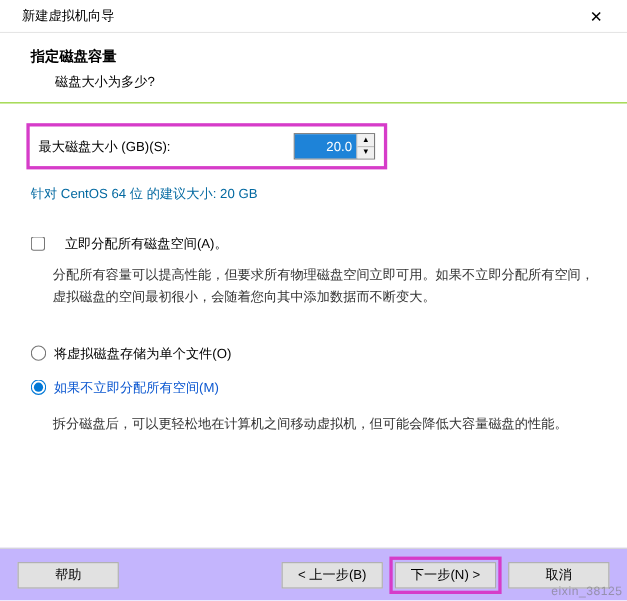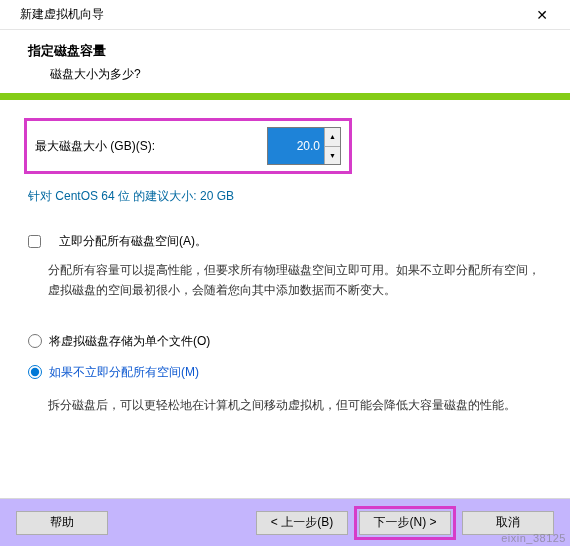--- a/index.html
+++ b/index.html
@@ -1,26 +1,26 @@
 <!DOCTYPE html>
 <html><head>
 <meta charset="utf-8">
 <style>
 * { box-sizing: border-box; margin: 0; padding: 0; }
 body { font-family: "Microsoft YaHei", "Segoe UI", sans-serif; font-size: 12px; background: #fff; color: #000; width: 570px; height: 546px; overflow: hidden; position: relative; }
 .titlebar { height: 30px; display: flex; align-items: center; justify-content: space-between; padding: 0 8px 0 20px; border-bottom: 1px solid #e5e5e5; }
 .titlebar-title { font-size: 12px; }
 .close-btn { width: 40px; height: 28px; display: flex; align-items: center; justify-content: center; cursor: pointer; font-size: 14px; }
-.header { padding: 12px 20px 10px 28px; border-bottom: 7px solid #84cc16; }
+.header { padding: 12px 20px 10px 28px; border-bottom: 1px solid #84cc16; }
 .header h1 { font-size: 13px; font-weight: bold; margin-bottom: 6px; }
 .header p { font-size: 12px; padding-left: 22px; }
 .content { padding: 18px 24px 0 24px; }
 .row-size { display: flex; align-items: center; gap: 4px; border: 3px solid #d63cc9; padding: 6px 8px; width: 328px; }
 .row-size label { flex: 1; }
-.spin-wrap { display: flex; align-items: stretch; border: 1px solid #7a7a7a; background: #fff; height: 38px; }
+.spin-wrap { display: flex; align-items: stretch; border: 1px solid #7a7a7a; background: #fff; height: 24px; }
 .spin-input { width: 56px; text-align: right; padding: 0 4px; border: none; outline: none; font-family: inherit; font-size: 12px; background: #1e83d8; color: #fff; }
 .spin-btns { display: flex; flex-direction: column; width: 16px; border-left: 1px solid #aaa; }
 .spin-btn { flex: 1; display: flex; align-items: center; justify-content: center; font-size: 7px; background: #f0f0f0; border: none; cursor: pointer; line-height: 1; }
 .spin-btn:first-child { border-bottom: 1px solid #aaa; }
 .recommend { margin: 14px 0 0 4px; color: #0369a1; }
 .section { margin-top: 28px; padding: 0 4px; }
 .checkbox-row { display: flex; align-items: center; gap: 18px; margin-bottom: 10px; }
 .checkbox-row input[type=checkbox] { width: 13px; height: 13px; }
 .desc { padding-left: 20px; line-height: 1.7; color: #333; }
 .radio-group { margin-top: 32px; padding: 0 4px; }

